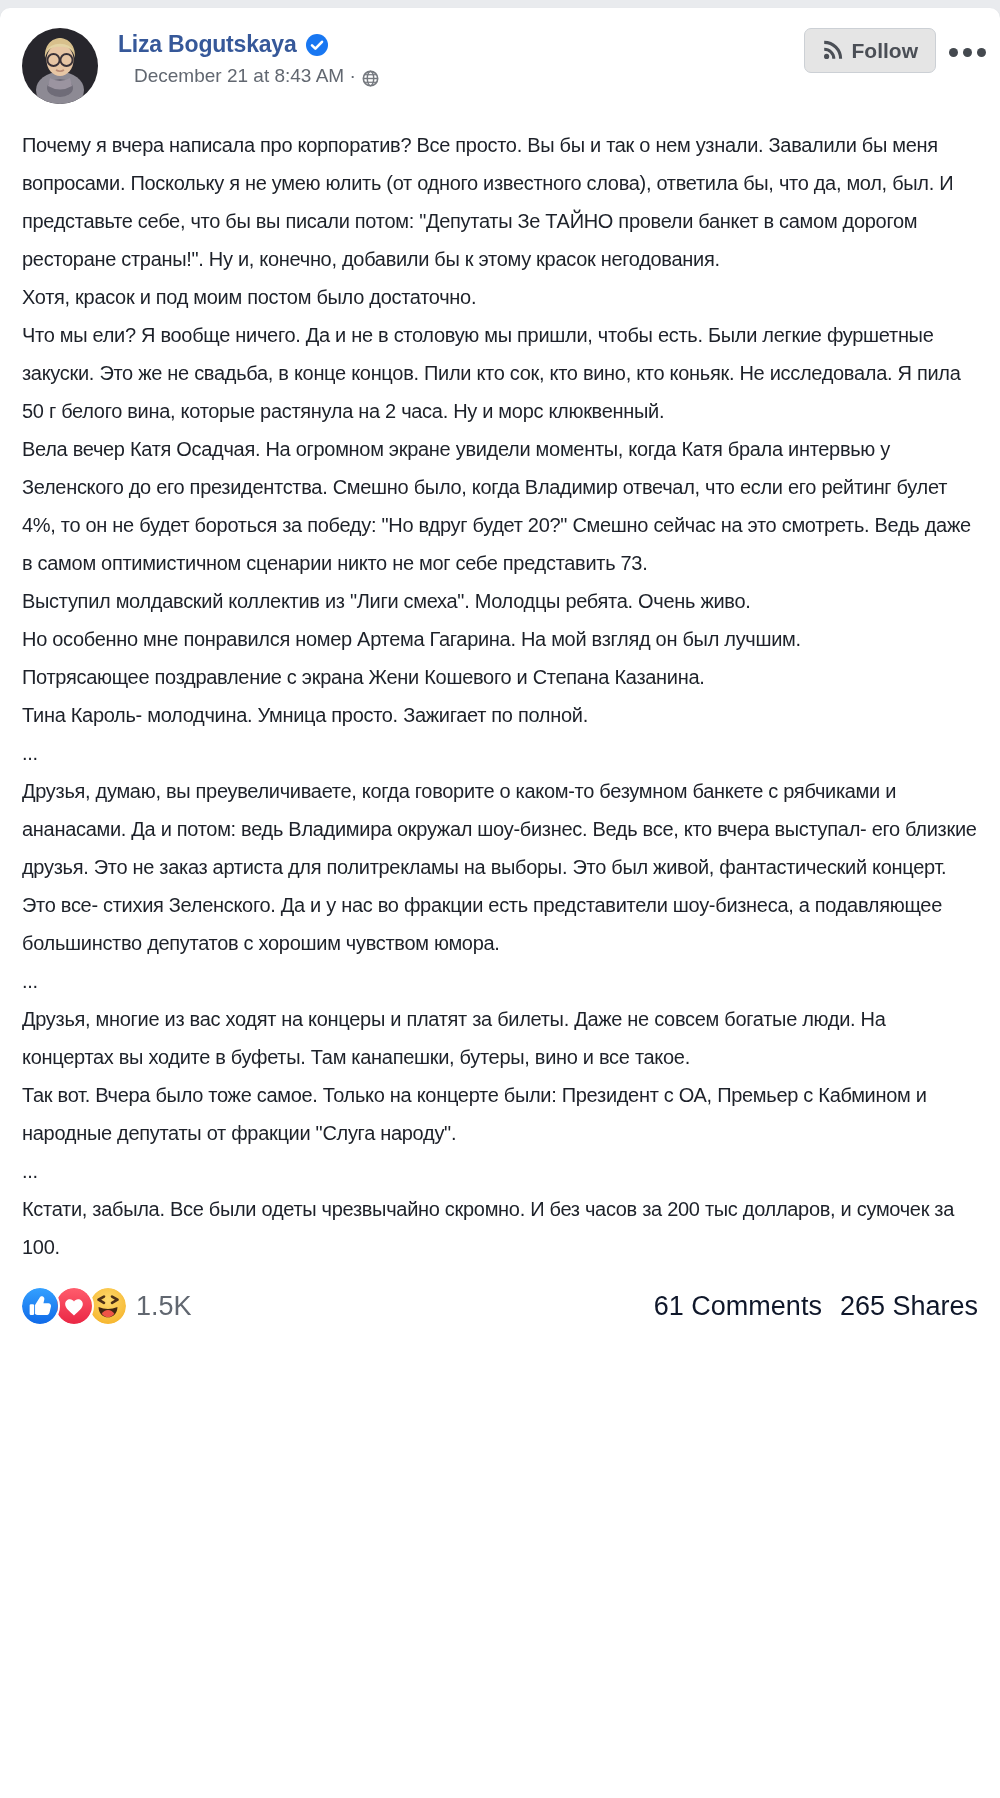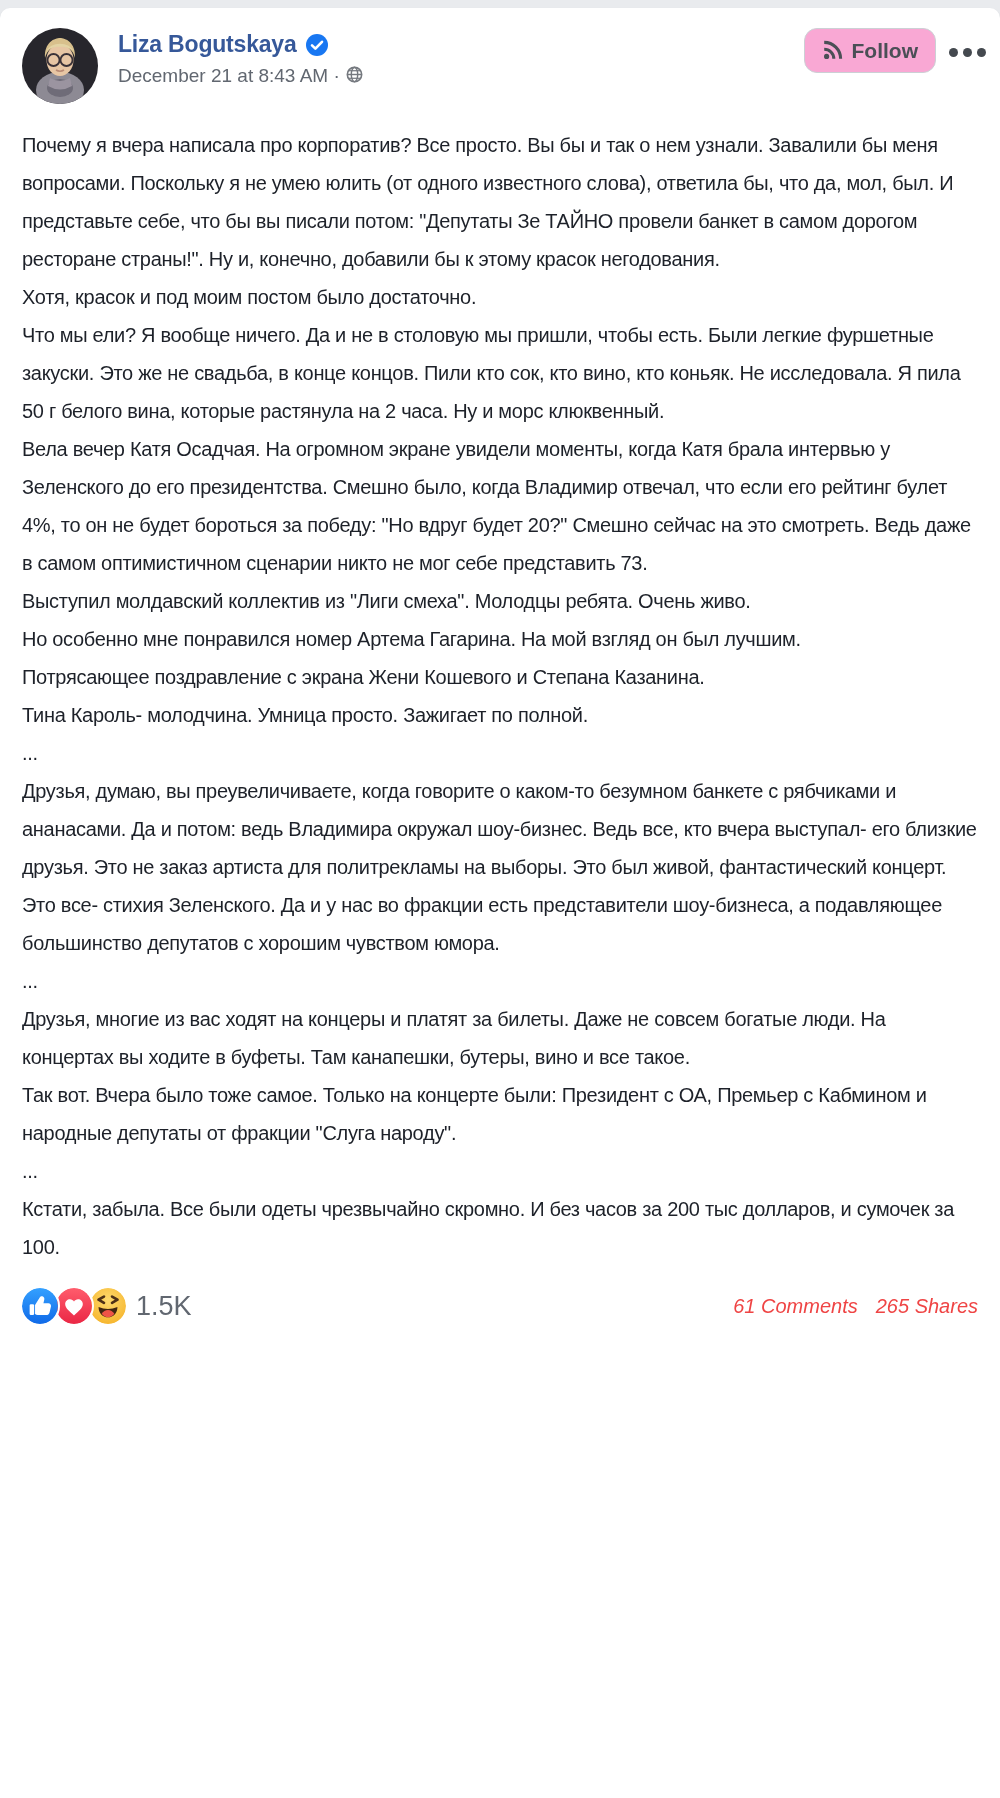--- a/index.html
+++ b/index.html
@@ -37,35 +37,36 @@
   .name {
     color: #365899;
     font-size: 23px;
     font-weight: bold;
     letter-spacing: -0.2px;
     text-decoration: none;
     cursor: pointer;
   }
   .badge { width: 22px; height: 22px; display: inline-block; }
   .timestamp-row {
-    display: flex; align-items: flex-start; gap: 6px;
+    display: flex; align-items: flex-end; gap: 6px;
     margin-top: 7px;
     color: #616770;
     font-size: 19px;
+    margin-left: 16px;
   }
   .globe { width: 17px; height: 17px; margin-top: 1px; }
   .follow-btn {
     position: absolute;
     top: 20px; right: 64px;
     height: 45px;
     display: flex; align-items: center; gap: 9px;
     padding: 0 17px;
-    background: #f9a8d4;
+    background: #e5e5e5;
     border: 1px solid #ccd0d5;
-    border-radius: 13px;
+    border-radius: 7px;
     cursor: pointer;
   }
   .follow-label { font-size: 21px; font-weight: bold; color: #4b4f56; }
   .more-btn {
     position: absolute;
     top: 32px; right: 8px;
     display: flex; gap: 5px;
     padding: 8px 6px;
     cursor: pointer;
   }
@@ -95,21 +96,21 @@
     width: 40px; height: 40px; border-radius: 50%;
     border: 2px solid #fff;
     margin-right: -6px;
     position: relative;
   }
   .r-like { z-index: 3; }
   .r-love { z-index: 2; }
   .r-haha { z-index: 1; }
   .r-count { margin-left: 14px; color: #616770; font-size: 27px; }
   .meta-links { display: flex; gap: 18px; }
-  .meta-links span { color: #ef4444; font-size: 20px; cursor: pointer; font-style: italic; }
+  .meta-links span { color: #0f172a; font-size: 27px; cursor: pointer; }
 </style>
 </head>
 <body>
 
 <div class="card">
 
   <div class="header">
 
     <div class="avatar">
       <svg viewBox="0 0 76 76" width="76" height="76">

